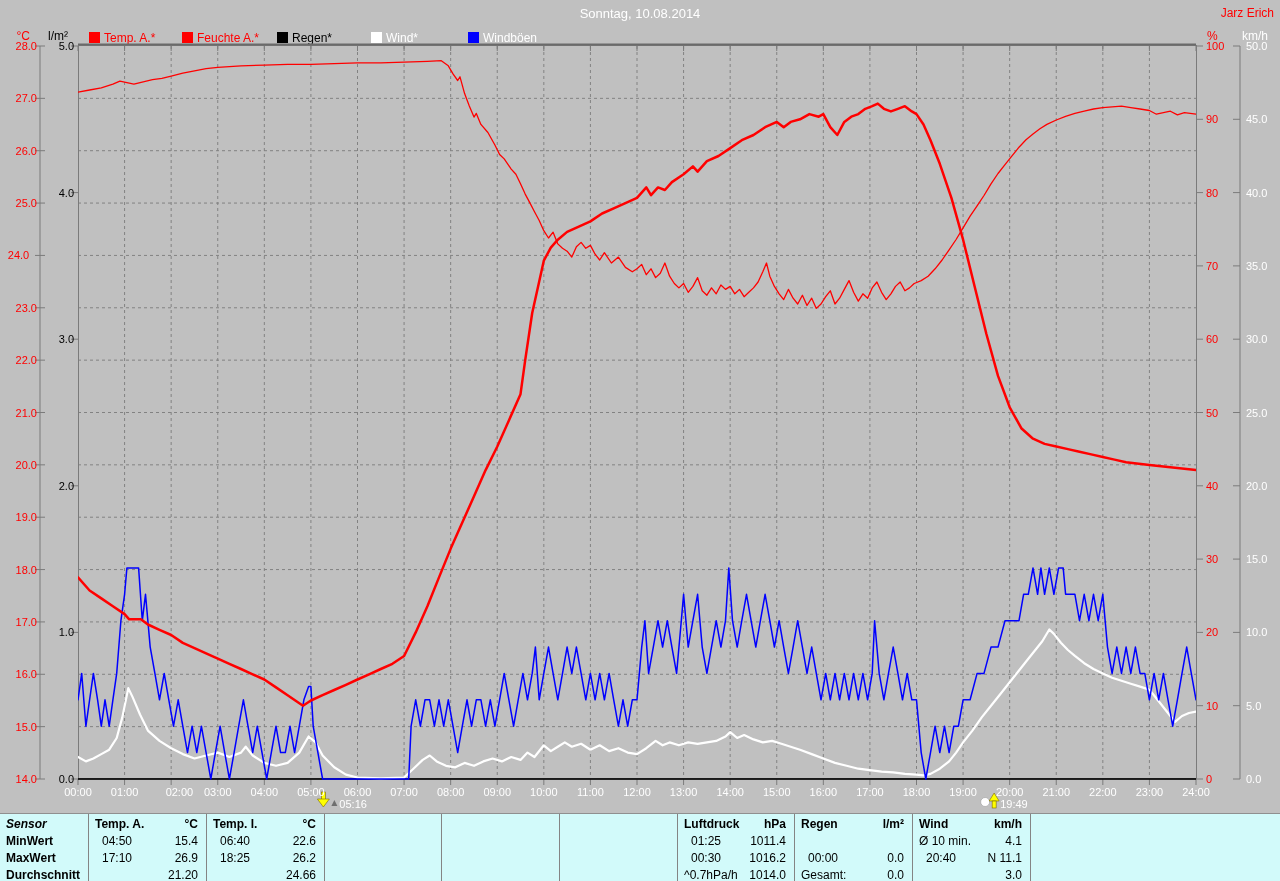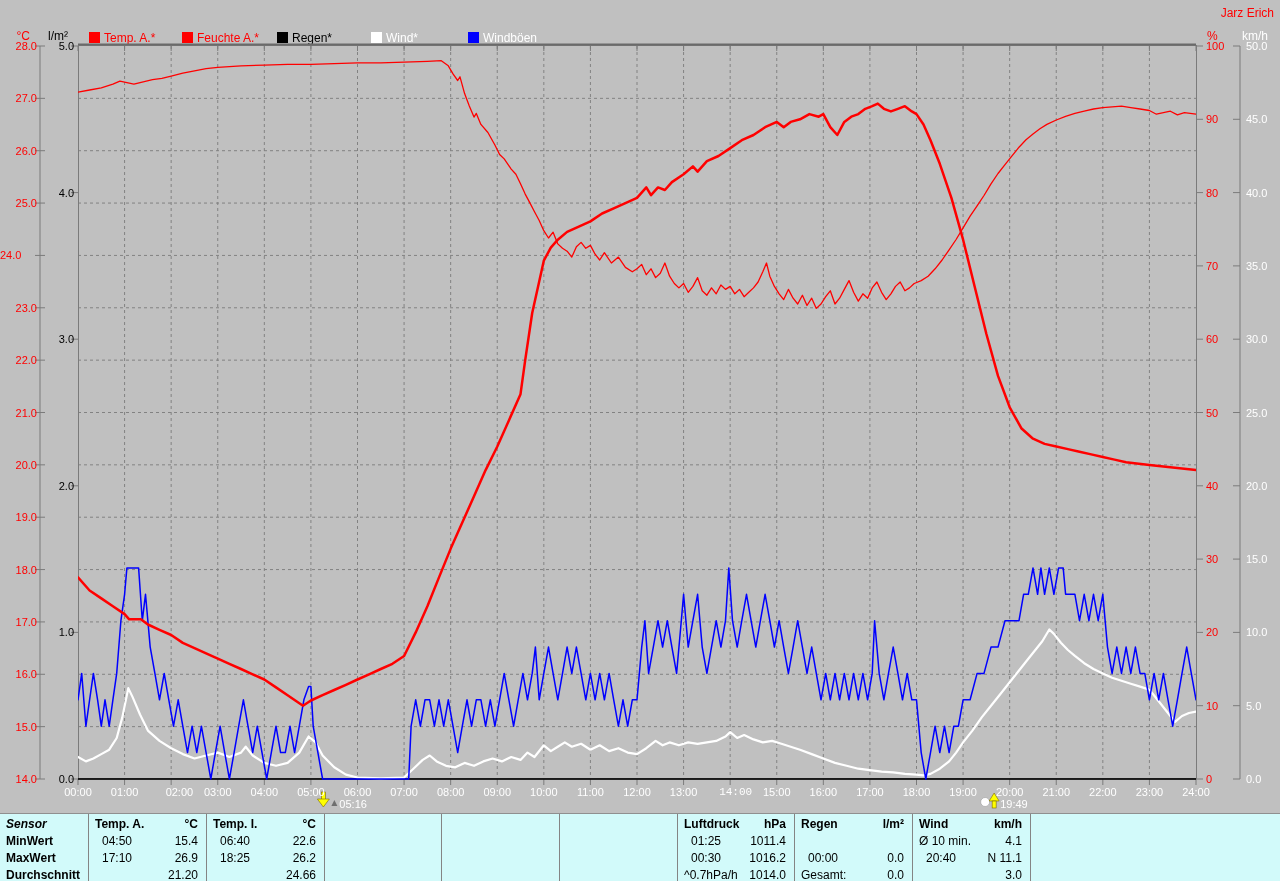--- a/index.html
+++ b/index.html
@@ -20,20 +20,21 @@
   #stats-table{position:absolute;left:0;top:813px;width:1280px;height:68px;background:#d2fafa;
                border-top:1px solid #8f8f8f;box-sizing:border-box;font-size:12px;}
   .tdiv{position:absolute;top:0;bottom:0;width:1px;background:#848484;}
   .tcell{position:absolute;height:15px;line-height:15px;white-space:nowrap;color:#000;}
   .tbold{font-weight:bold;}
 </style>
 </head>
 <body>
 
 <div id="root">
+  <div id="title" class="lbl">Sonntag, 10.08.2014</div>
   <div id="author" class="lbl">Jarz Erich</div>
 
   <div id="unit-c" class="lbl unit">°C</div>
   <div id="unit-lm2" class="lbl unit">l/m²</div>
   <div id="unit-pct" class="lbl unit">%</div>
   <div id="unit-kmh" class="lbl unit">km/h</div>
 
   <div id="legend">
       <div class="legend-item" style="left: 89px; color: rgb(255, 0, 0);"><span class="legend-swatch" style="background: rgb(255, 0, 0);"></span><span>Temp. A.*</span></div>
       <div class="legend-item" style="left: 182px; color: rgb(255, 0, 0);"><span class="legend-swatch" style="background: rgb(255, 0, 0);"></span><span>Feuchte A.*</span></div>
@@ -212,21 +213,21 @@
       <div class="ylab" style="top: 773px; color: rgb(255, 0, 0); left: 0px; width: 37px; text-align: right;">14.0</div>
       <div class="ylab" style="top: 720.643px; color: rgb(255, 0, 0); left: 0px; width: 37px; text-align: right;">15.0</div>
       <div class="ylab" style="top: 668.286px; color: rgb(255, 0, 0); left: 0px; width: 37px; text-align: right;">16.0</div>
       <div class="ylab" style="top: 615.929px; color: rgb(255, 0, 0); left: 0px; width: 37px; text-align: right;">17.0</div>
       <div class="ylab" style="top: 563.571px; color: rgb(255, 0, 0); left: 0px; width: 37px; text-align: right;">18.0</div>
       <div class="ylab" style="top: 511.214px; color: rgb(255, 0, 0); left: 0px; width: 37px; text-align: right;">19.0</div>
       <div class="ylab" style="top: 458.857px; color: rgb(255, 0, 0); left: 0px; width: 37px; text-align: right;">20.0</div>
       <div class="ylab" style="top: 406.5px; color: rgb(255, 0, 0); left: 0px; width: 37px; text-align: right;">21.0</div>
       <div class="ylab" style="top: 354.143px; color: rgb(255, 0, 0); left: 0px; width: 37px; text-align: right;">22.0</div>
       <div class="ylab" style="top: 301.786px; color: rgb(255, 0, 0); left: 0px; width: 37px; text-align: right;">23.0</div>
-      <div class="ylab" style="top: 249.429px; color: rgb(255, 0, 0); left: 0px; width: 37px; text-align: left;">24.0</div>
+      <div class="ylab" style="top: 249.429px; color: rgb(255, 0, 0); left: 0px; width: 37px; text-align: center;">24.0</div>
       <div class="ylab" style="top: 197.071px; color: rgb(255, 0, 0); left: 0px; width: 37px; text-align: right;">25.0</div>
       <div class="ylab" style="top: 144.714px; color: rgb(255, 0, 0); left: 0px; width: 37px; text-align: right;">26.0</div>
       <div class="ylab" style="top: 92.3571px; color: rgb(255, 0, 0); left: 0px; width: 37px; text-align: right;">27.0</div>
       <div class="ylab" style="top: 40px; color: rgb(255, 0, 0); left: 0px; width: 37px; text-align: right;">28.0</div>
       <div class="ylab" style="top: 773px; color: rgb(0, 0, 0); left: 40px; width: 34px; text-align: right;">0.0</div>
       <div class="ylab" style="top: 626.4px; color: rgb(0, 0, 0); left: 40px; width: 34px; text-align: right;">1.0</div>
       <div class="ylab" style="top: 479.8px; color: rgb(0, 0, 0); left: 40px; width: 34px; text-align: right;">2.0</div>
       <div class="ylab" style="top: 333.2px; color: rgb(0, 0, 0); left: 40px; width: 34px; text-align: right;">3.0</div>
       <div class="ylab" style="top: 186.6px; color: rgb(0, 0, 0); left: 40px; width: 34px; text-align: right;">4.0</div>
       <div class="ylab" style="top: 40px; color: rgb(0, 0, 0); left: 40px; width: 34px; text-align: right;">5.0</div>
@@ -259,21 +260,21 @@
       <div class="ylab" style="left: 242.333px; top: 786px; width: 44px; text-align: center; color: rgb(255, 255, 255);">04:00</div>
       <div class="ylab" style="left: 288.917px; top: 786px; width: 44px; text-align: center; color: rgb(255, 255, 255);">05:00</div>
       <div class="ylab" style="left: 335.5px; top: 786px; width: 44px; text-align: center; color: rgb(255, 255, 255);">06:00</div>
       <div class="ylab" style="left: 382.083px; top: 786px; width: 44px; text-align: center; color: rgb(255, 255, 255);">07:00</div>
       <div class="ylab" style="left: 428.667px; top: 786px; width: 44px; text-align: center; color: rgb(255, 255, 255);">08:00</div>
       <div class="ylab" style="left: 475.25px; top: 786px; width: 44px; text-align: center; color: rgb(255, 255, 255);">09:00</div>
       <div class="ylab" style="left: 521.833px; top: 786px; width: 44px; text-align: center; color: rgb(255, 255, 255);">10:00</div>
       <div class="ylab" style="left: 568.417px; top: 786px; width: 44px; text-align: center; color: rgb(255, 255, 255);">11:00</div>
       <div class="ylab" style="left: 615px; top: 786px; width: 44px; text-align: center; color: rgb(255, 255, 255);">12:00</div>
       <div class="ylab" style="left: 661.583px; top: 786px; width: 44px; text-align: center; color: rgb(255, 255, 255);">13:00</div>
-      <div class="ylab" style="left: 708.167px; top: 786px; width: 44px; text-align: right; color: rgb(255, 255, 255); font-family: Liberation Mono, monospace;">14:00</div>
+      <div class="ylab" style="left: 708.167px; top: 786px; width: 44px; text-align: center; color: rgb(255, 255, 255);">14:00</div>
       <div class="ylab" style="left: 754.75px; top: 786px; width: 44px; text-align: center; color: rgb(255, 255, 255);">15:00</div>
       <div class="ylab" style="left: 801.333px; top: 786px; width: 44px; text-align: center; color: rgb(255, 255, 255);">16:00</div>
       <div class="ylab" style="left: 847.917px; top: 786px; width: 44px; text-align: center; color: rgb(255, 255, 255);">17:00</div>
       <div class="ylab" style="left: 894.5px; top: 786px; width: 44px; text-align: center; color: rgb(255, 255, 255);">18:00</div>
       <div class="ylab" style="left: 941.083px; top: 786px; width: 44px; text-align: center; color: rgb(255, 255, 255);">19:00</div>
       <div class="ylab" style="left: 987.667px; top: 786px; width: 44px; text-align: center; color: rgb(255, 255, 255);">20:00</div>
       <div class="ylab" style="left: 1034.25px; top: 786px; width: 44px; text-align: center; color: rgb(255, 255, 255);">21:00</div>
       <div class="ylab" style="left: 1080.83px; top: 786px; width: 44px; text-align: center; color: rgb(255, 255, 255);">22:00</div>
       <div class="ylab" style="left: 1127.42px; top: 786px; width: 44px; text-align: center; color: rgb(255, 255, 255);">23:00</div>
       <div class="ylab" style="left: 1174px; top: 786px; width: 44px; text-align: center; color: rgb(255, 255, 255);">24:00</div>

